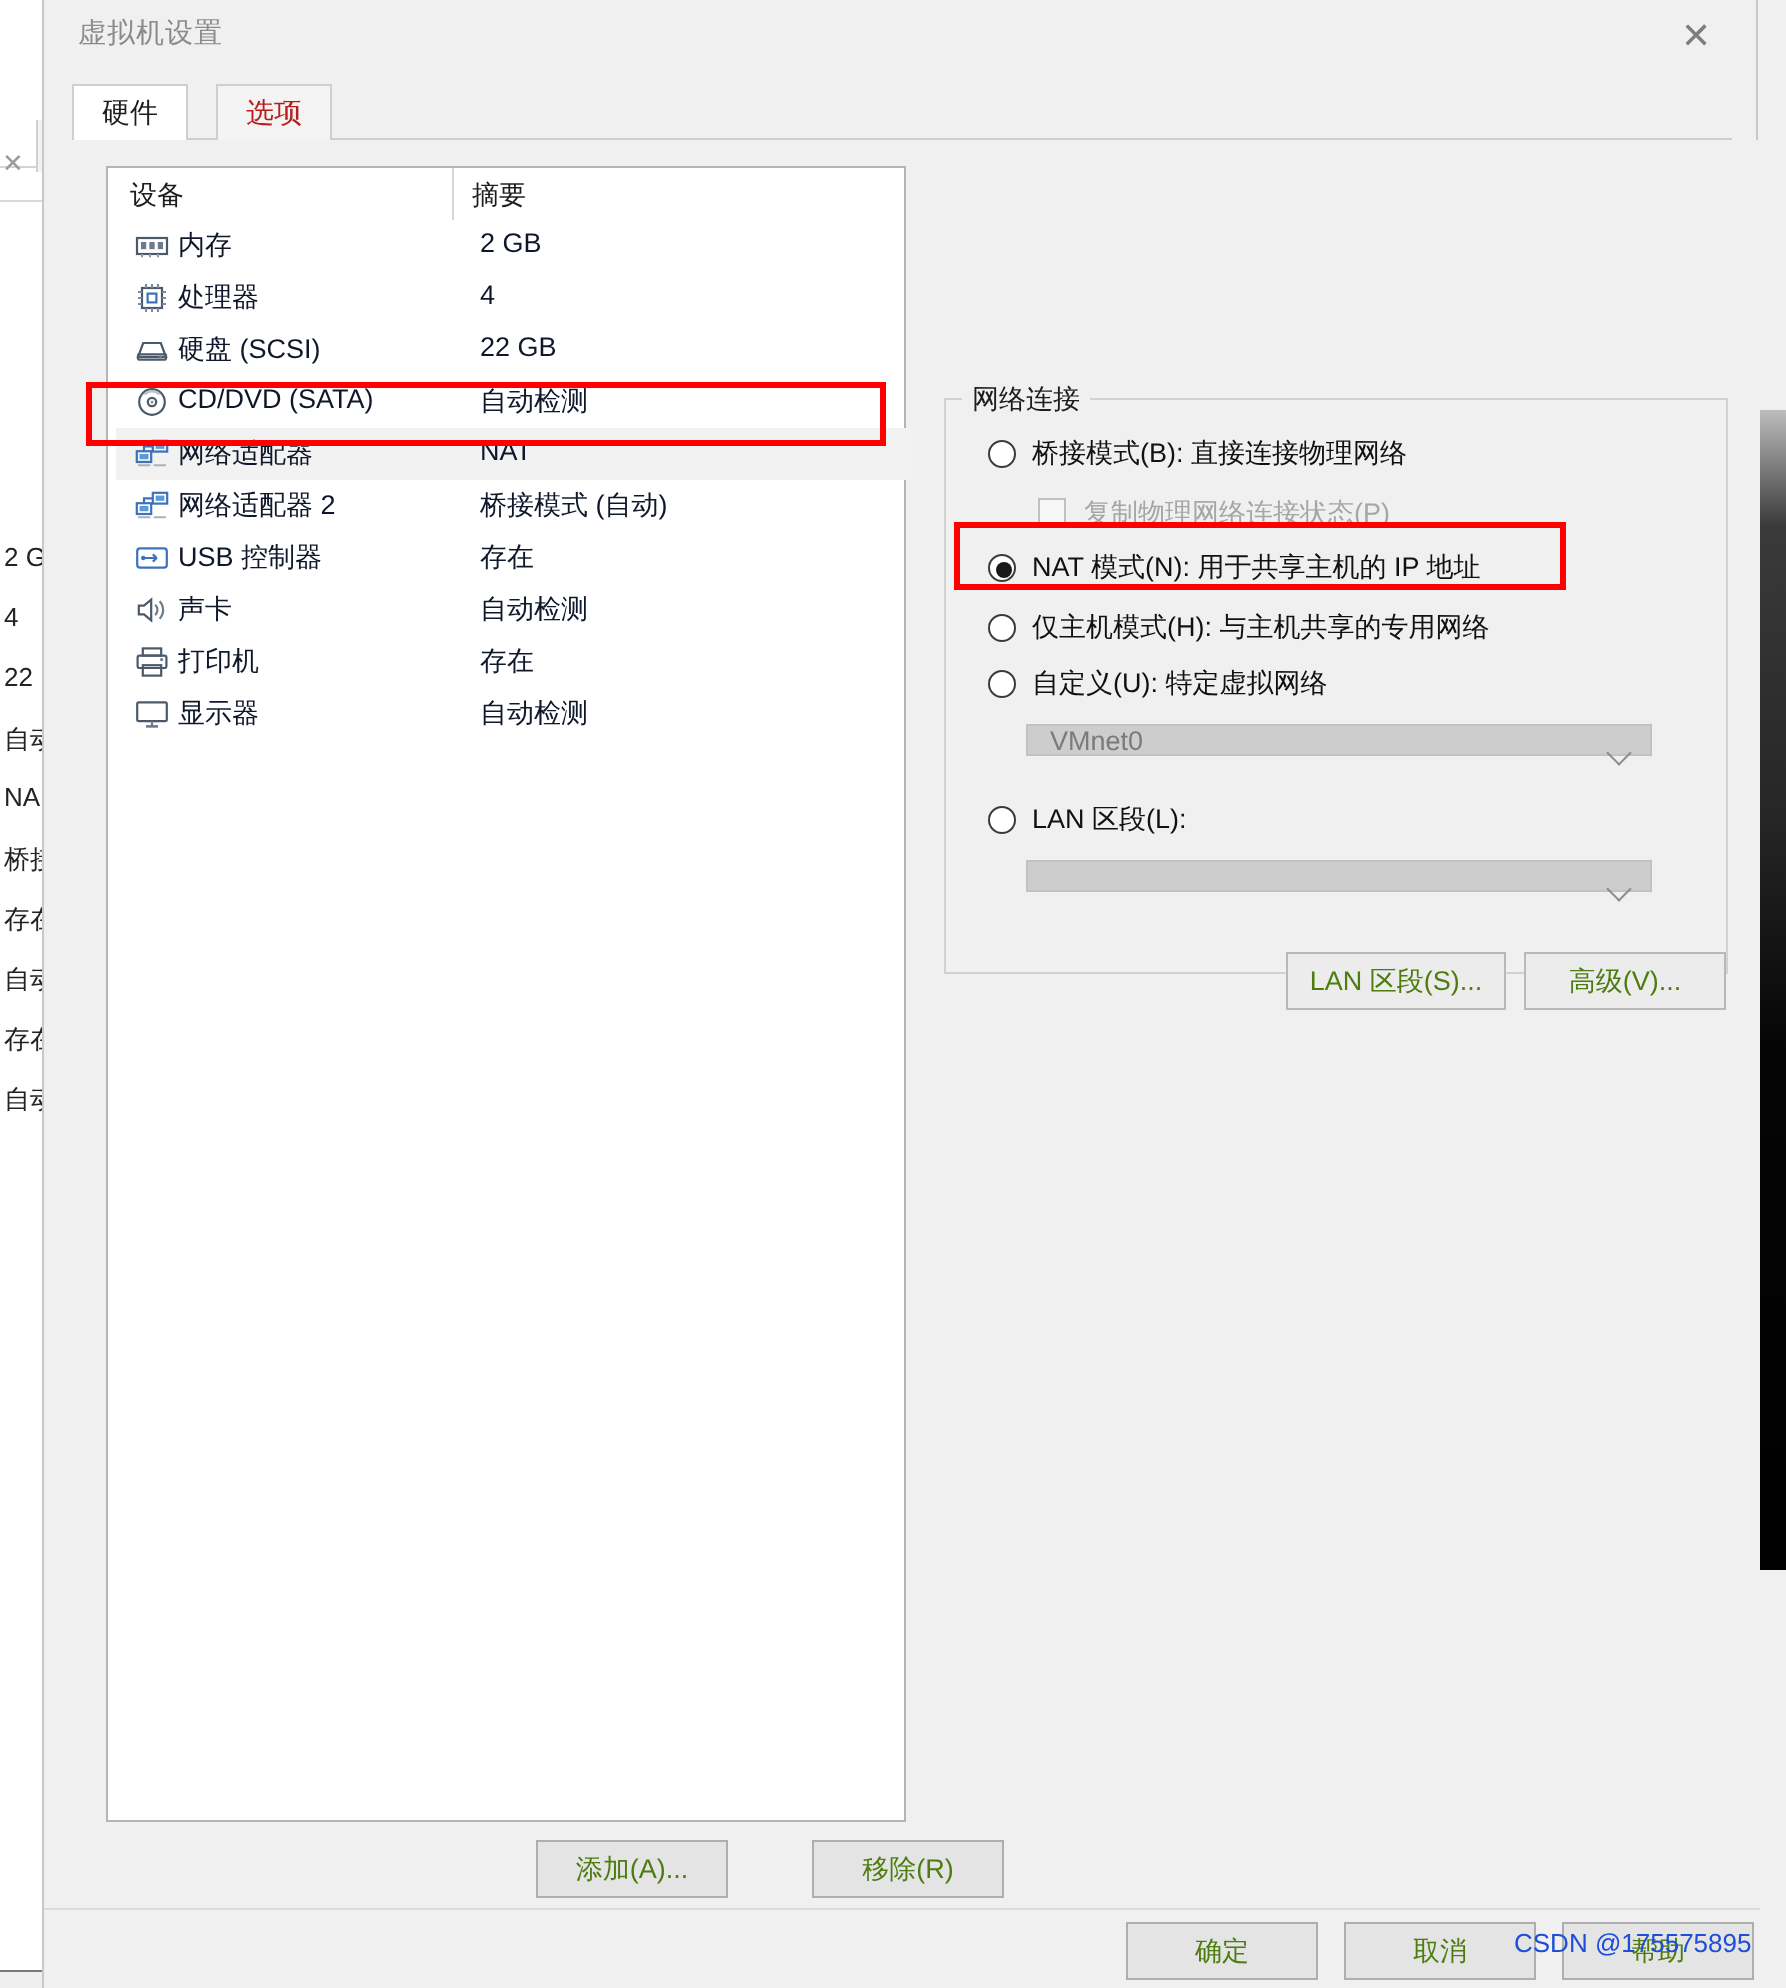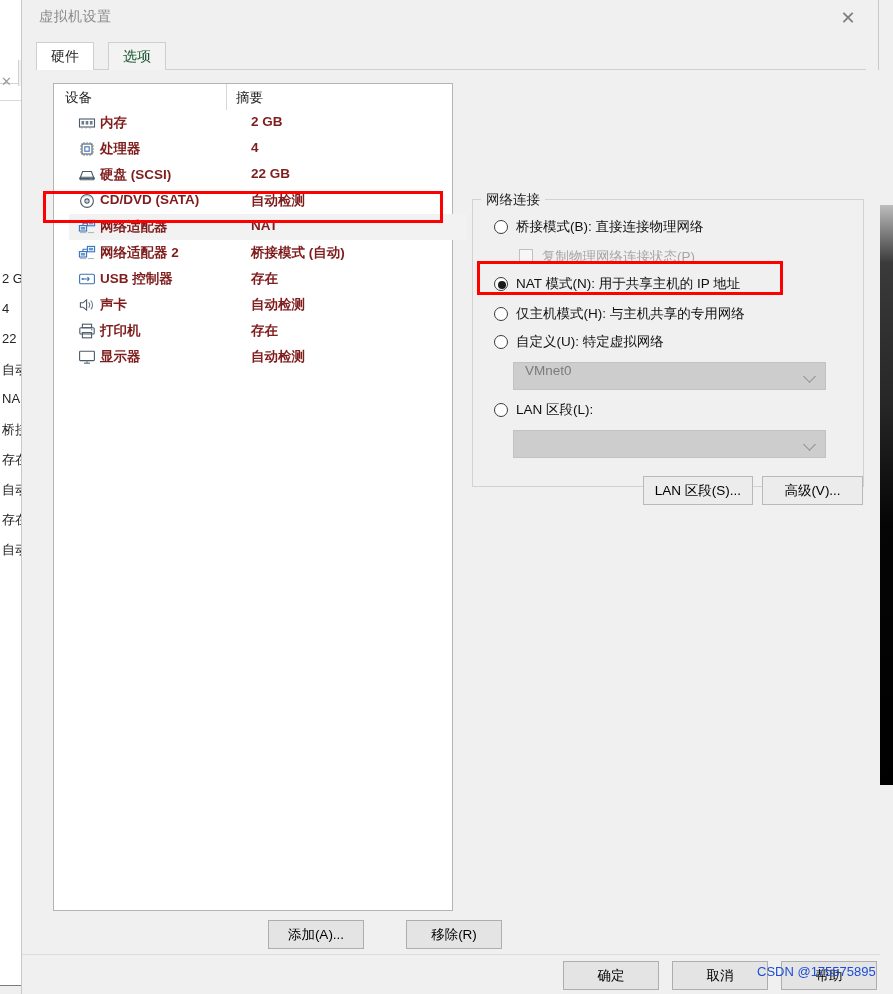--- a/index.html
+++ b/index.html
@@ -60,41 +60,41 @@
   
   .tabstrip {
     position: absolute; left: 14px; top: 42px; width: 830px; height: 28px;
     border-bottom: 1px solid #cfcfcf;
   }
   .tab {
     position: absolute; top: 0; height: 28px; padding: 0 14px;
     display: flex; align-items: center; font-size: 14px; color: #1d1d1d;
     background: #ffffff; border: 1px solid #cfcfcf; border-bottom: none; cursor: pointer;
   }
-  .tab.inactive { background: #f3f3f3; color: #14532d; }
+  .tab.inactive { background: #f3f3f3; color: #b91c1c; }
   .tab.t0 { left: 0; }
   .tab.t1 { left: 72px; }
 
   .body { position: absolute; left: 0; top: 70px; width: 858px; height: 924px; background: #f0f0f0; }
 
   
   .devlist {
     position: absolute; left: 31px; top: 13px; width: 400px; height: 828px;
     background: #ffffff; border: 1px solid #b4b4b4;
   }
   .dev-head {
     position: absolute; left: 0; top: 0; width: 398px; height: 26px;
     font-size: 13.5px; color: #1d1d1d;
   }
   .dev-head .c1 { position: absolute; left: 11px; top: 5px; }
   .dev-head .c2 { position: absolute; left: 182px; top: 5px; }
   .dev-head .sep { position: absolute; left: 172px; top: 0; width: 1px; height: 26px; background: #d6d6d6; }
   .dev-row {
-    position: absolute; left: 15px; width: 398px; height: 26px;
-    font-size: 13.5px; color: #7f1d1d; font-weight: bold;
+    position: absolute; left: 4px; width: 398px; height: 26px;
+    font-size: 13.5px; color: #0f172a;
   }
   .dev-row.selected { background: #f2f2f2; }
   .dev-row .ico { position: absolute; left: 9px; top: 4px; width: 18px; height: 18px; }
   .dev-row .name { position: absolute; left: 31px; top: 4px; }
   .dev-row .val { position: absolute; left: 182px; top: 4px; }
 
   
   .group { position: absolute; border: 1px solid #d2d2d2; }
   .group > .legend {
     position: absolute; top: -9px; left: 8px; padding: 0 5px;
@@ -118,31 +118,31 @@
 
   .rad-row { position: absolute; font-size: 13.5px; color: #111; }
   .rad-circle {
     position: absolute; left: 0; top: 2px; width: 14px; height: 14px;
     border: 1.4px solid #3b3b3b; border-radius: 50%; background: #fff;
   }
   .rad-dot { position: absolute; left: 3px; top: 3px; width: 8px; height: 8px; border-radius: 50%; background: #1a1a1a; }
   .rad-label { position: absolute; left: 22px; top: 0; white-space: nowrap; }
 
   .combo {
-    position: absolute; height: 28px; background: #cdcdcd; border: 1px solid #c2c2c2;
+    position: absolute; height: 16px; background: #cdcdcd; border: 1px solid #c2c2c2;
     font-size: 13.5px; color: #7b7b7b; display: flex; align-items: flex-start; padding-left: 11px;
   }
   .combo .caret {
     position: absolute; right: 11px; top: 9px; width: 9px; height: 9px;
     border-right: 1.4px solid #8e8e8e; border-bottom: 1.4px solid #8e8e8e; transform: rotate(45deg);
   }
 
   .btn {
     position: absolute; height: 29px; background: #e4e4e4; border: 1px solid #aeaeae;
-    font-size: 13.5px; color: #000000; display: flex; align-items: center; justify-content: center;
+    font-size: 13.5px; color: #4d7c0f; display: flex; align-items: center; justify-content: center;
     cursor: pointer; white-space: nowrap;
   }
   .btn.light { background: #ececec; border-color: #b9b9b9; }
 
   
   .redbox { position: absolute; border: 3px solid #ff0000; pointer-events: none; }
 
   
   .footer-rule { position: absolute; left: 0; top: 884px; width: 858px; height: 1px; background: #dcdcdc; }
   .watermark {

